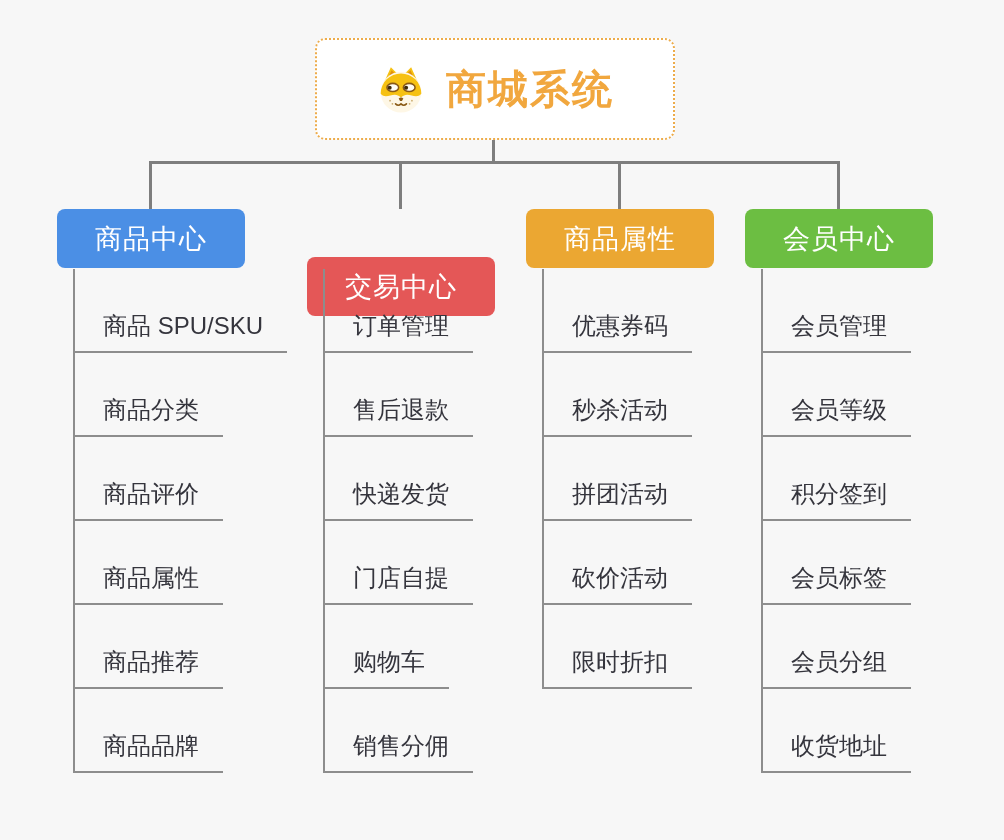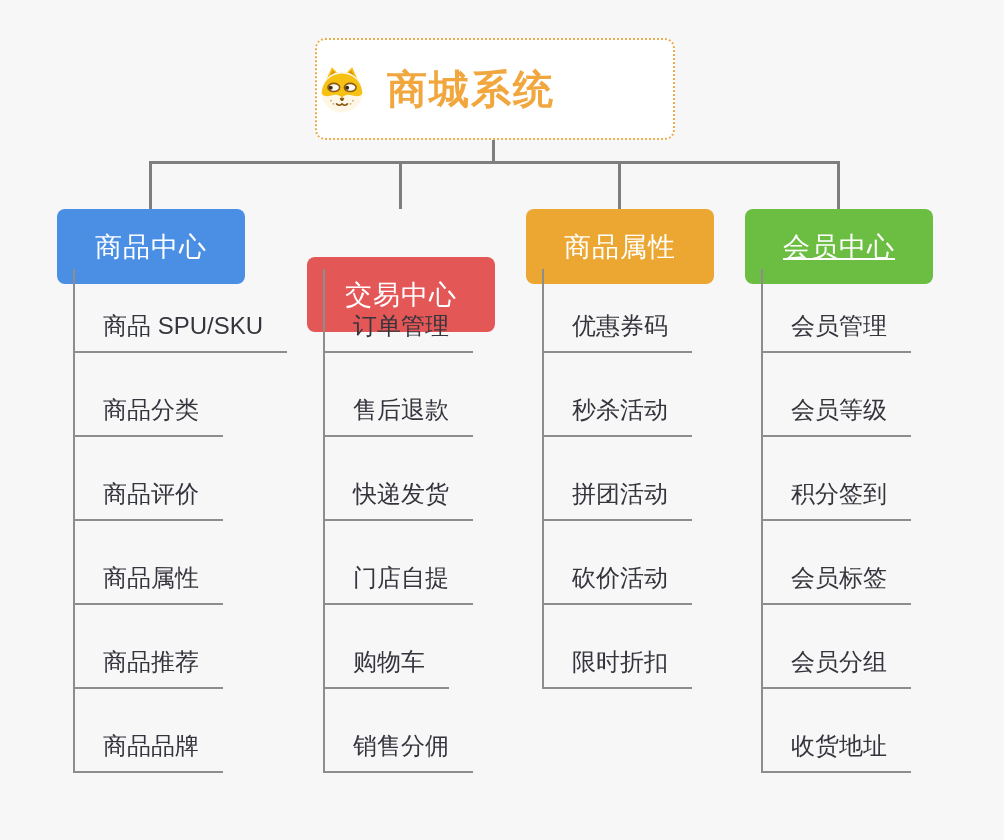--- a/index.html
+++ b/index.html
@@ -11,35 +11,35 @@
   }
   #canvas { position: relative; width: 1004px; height: 840px; }
 
   
   .root-node {
     position: absolute; left: 315px; top: 38px;
     width: 360px; height: 102px; box-sizing: border-box;
     background: #FFFFFF;
     border: 2px dotted #EDAC4B;
     border-radius: 10px;
-    display: flex; align-items: center; justify-content: flex-start;
+    display: flex; align-items: center; justify-content: center;
     gap: 20px;
   }
   .root-title {
     font-size: 40px; font-weight: 600; color: #F1A73E;
     letter-spacing: 2px; white-space: nowrap;
   }
   .dog-icon { width: 50px; height: 50px; flex: 0 0 auto; }
 
   
   .line { position: absolute; background: #7E7E7E; }
 
   
   .branch-box {
-    position: absolute; top: 209px; width: 188px; height: 75px;
+    position: absolute; top: 209px; width: 188px; height: 59px;
     border-radius: 8px;
     display: flex; align-items: center; justify-content: center;
     color: #FFFFFF; font-size: 27px; letter-spacing: 1px;
     white-space: nowrap;
   }
 
   
   .column {
     position: absolute; top: 269px;
     border-left: 2px solid #8D8D8D;
@@ -97,21 +97,21 @@
 
   <div class="branch-box" style="left: 57px; background: rgb(75, 143, 229);">
     <span>商品中心</span>
   </div>
   <div class="branch-box" style="left: 307px; background: rgb(228, 87, 87); margin-top: 48px;">
     <span>交易中心</span>
   </div>
   <div class="branch-box" style="left: 526px; background: rgb(235, 167, 50);">
     <span>商品属性</span>
   </div>
-  <div class="branch-box" style="left: 745px; background: rgb(108, 190, 66); text-decoration: underline;">
+  <div class="branch-box" style="left: 745px; background: rgb(108, 190, 66);">
     <span>会员中心</span>
   </div>
 
   <div class="column" style="left:73px;">
     <div class="item">商品 SPU/SKU</div>
     <div class="item">商品分类</div>
     <div class="item">商品评价</div>
     <div class="item">商品属性</div>
     <div class="item">商品推荐</div>
     <div class="item">商品品牌</div>

